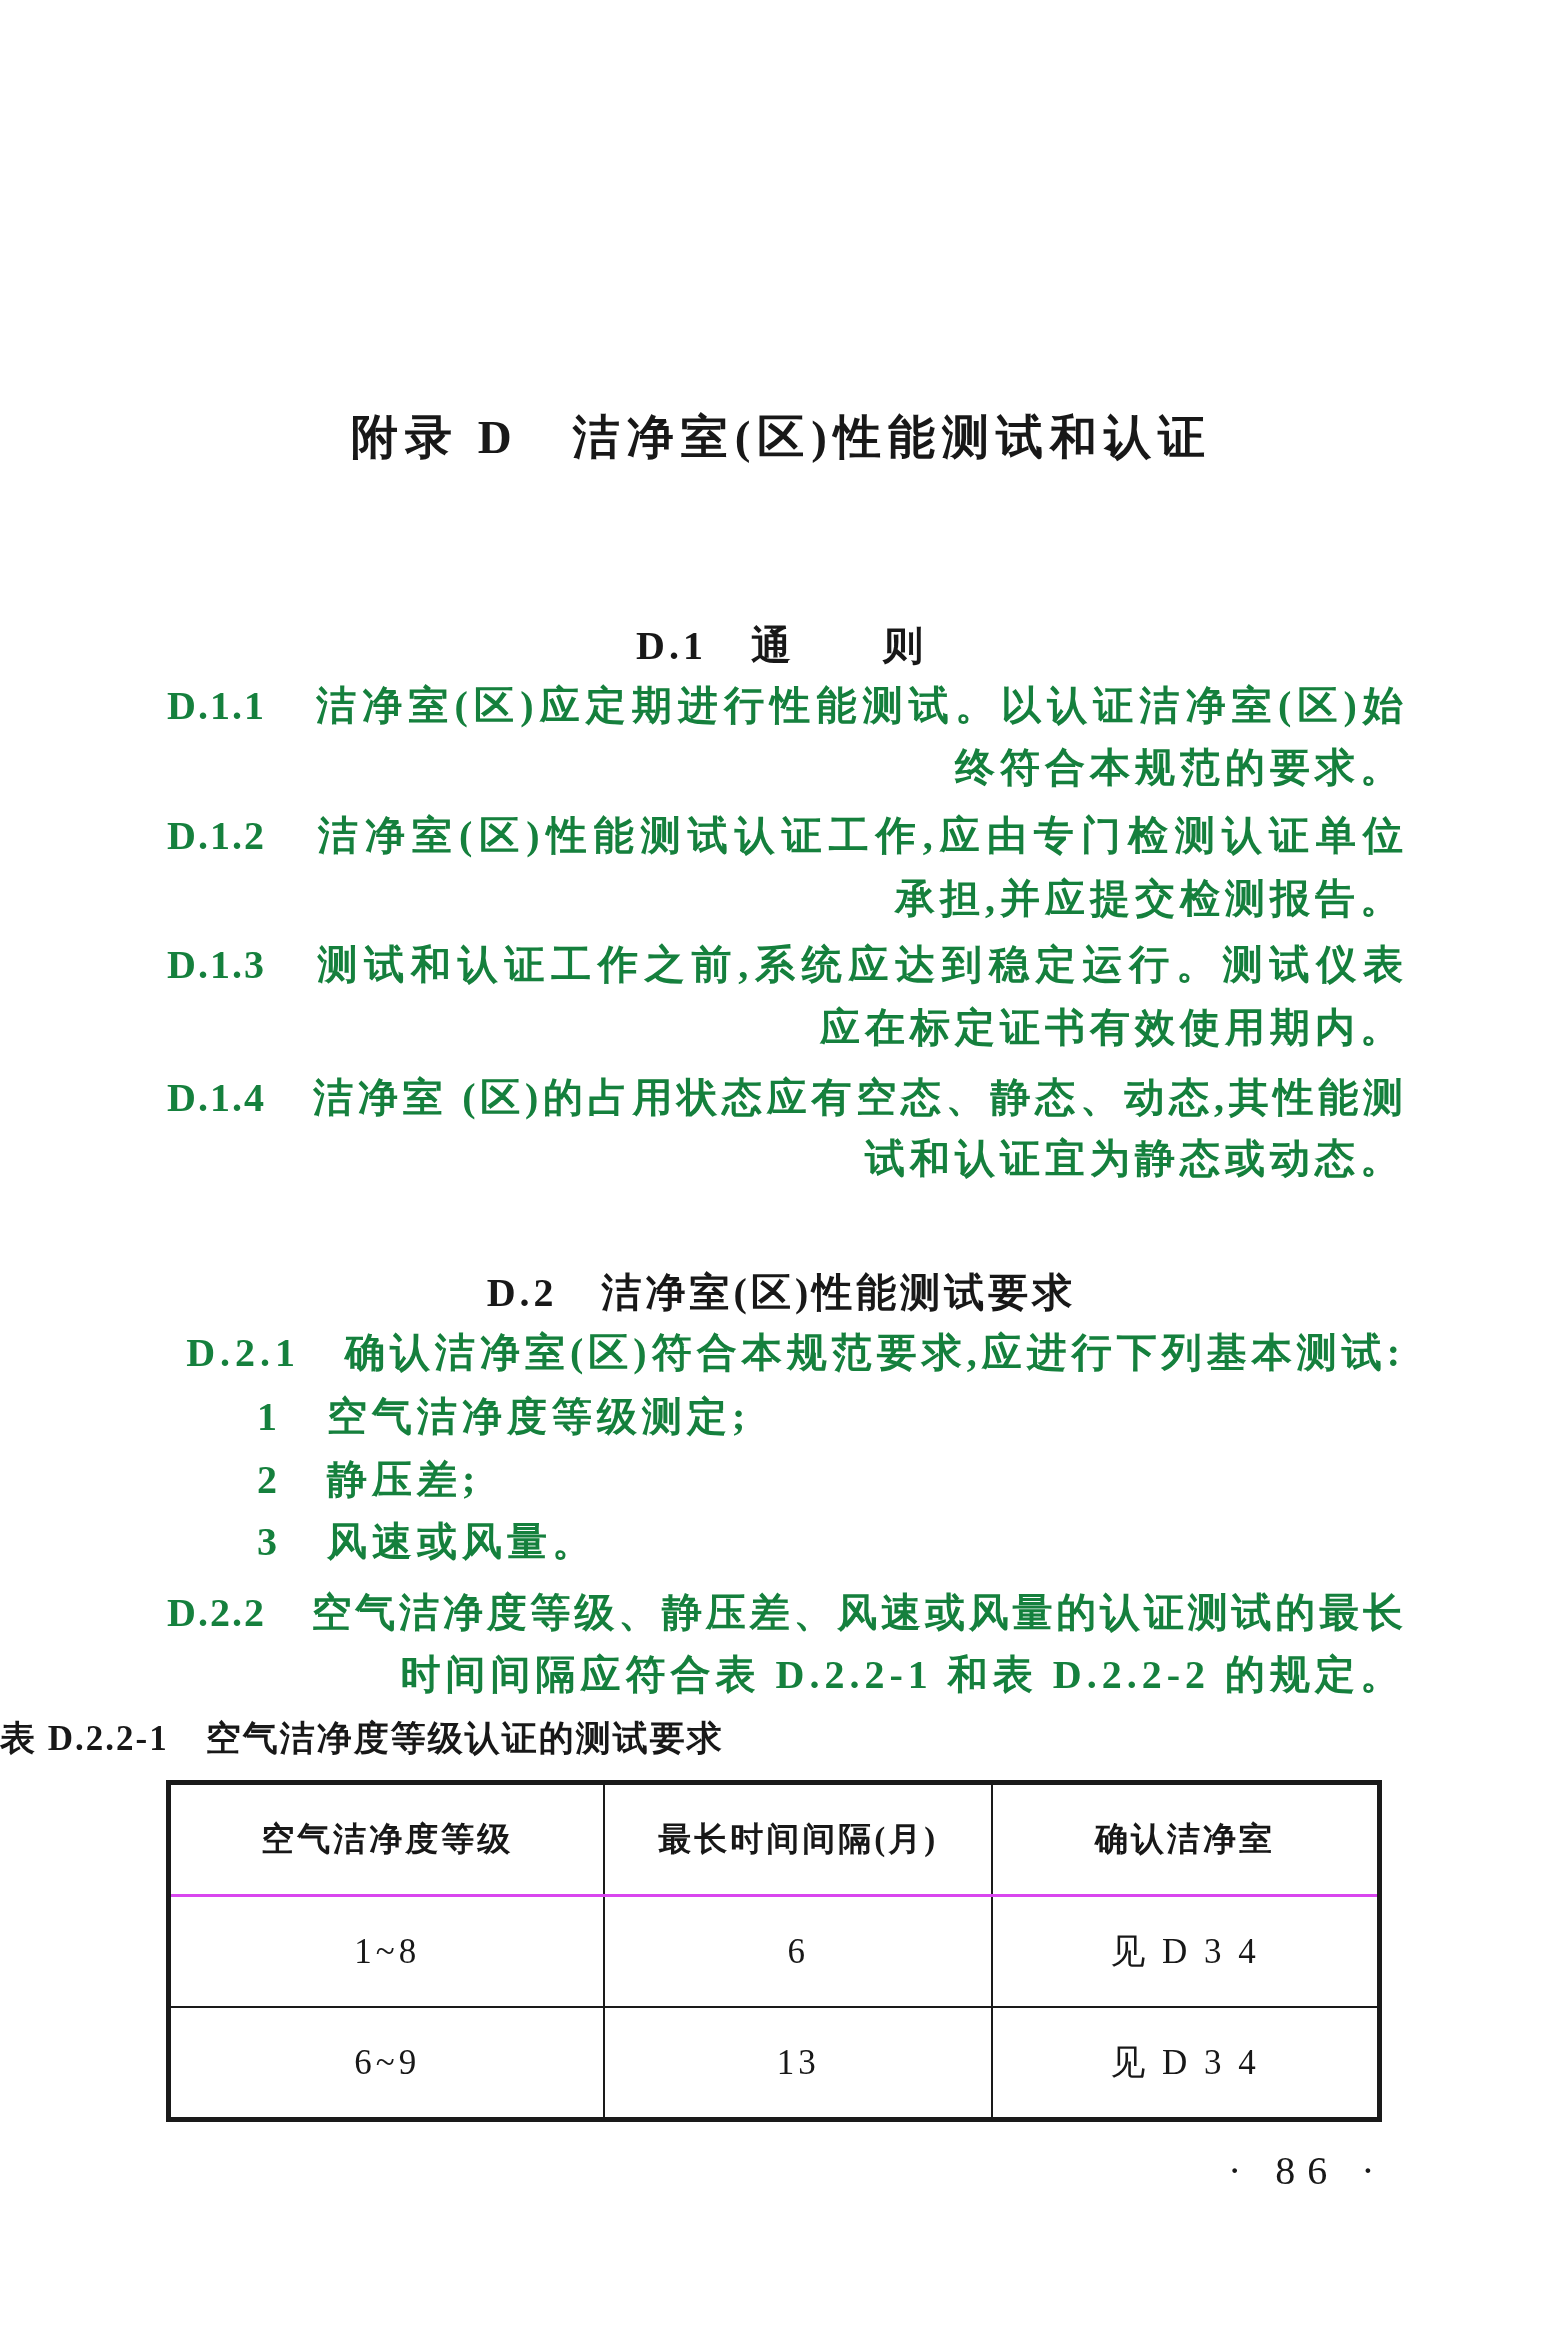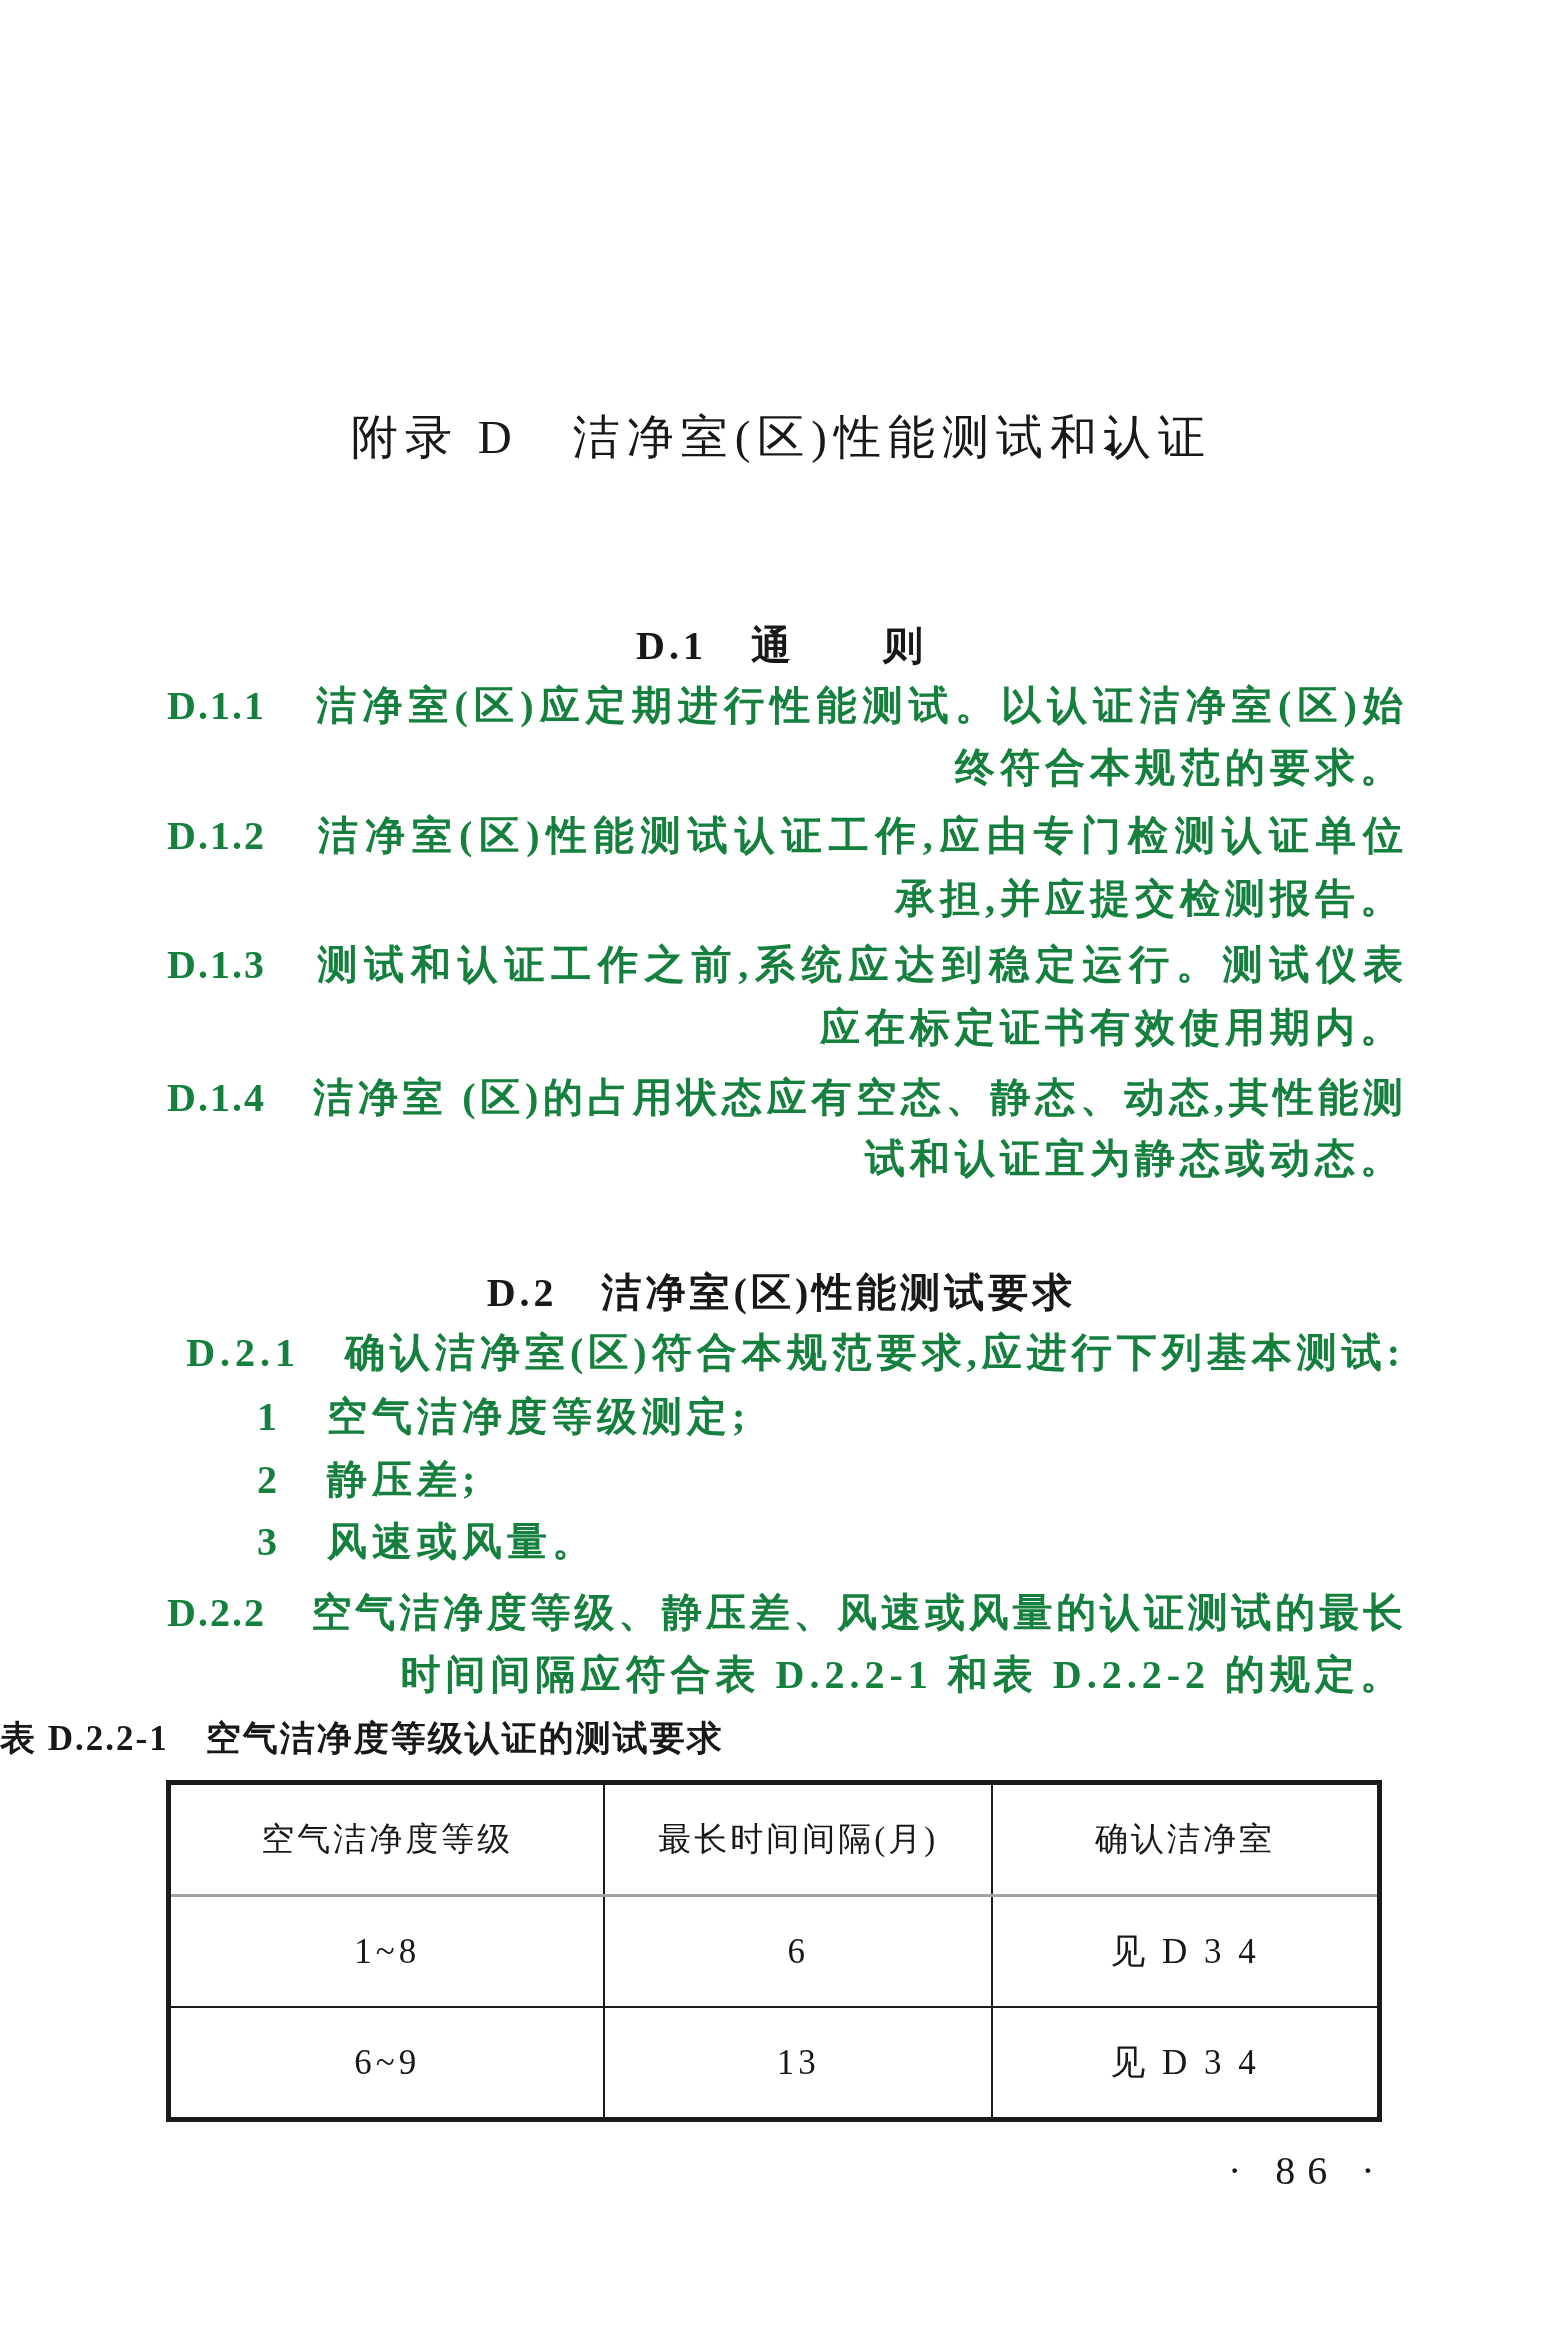--- a/index.html
+++ b/index.html
@@ -21,21 +21,21 @@
     background: #ffffff;
   }
   
   .doc-title {
     position: absolute;
     top: 375px;
     left: 0;
     width: 1563px;
     text-align: center;
     font-size: 47px;
-    font-weight: 400;
+    font-weight: 700;
     letter-spacing: 7px;
     white-space: nowrap;
   }
   
   .speck {
     position: absolute;
     top: 444px;
     left: 1106px;
     width: 0;
     height: 0;
@@ -107,23 +107,23 @@
   table.cert col.c2 { width: 32%; }
   table.cert col.c3 { width: 32%; }
   table.cert th, table.cert td {
     border: 2px solid #1a1a1a;
     text-align: center;
     vertical-align: middle;
   }
   table.cert th {
     height: 107px;
     font-size: 33px;
-    font-weight: 400;
+    font-weight: 700;
     letter-spacing: 3px;
-    border-bottom: 3px solid #a3a3a3;
+    border-bottom: 3px solid #d946ef;
   }
   table.cert td {
     height: 107px;
     font-size: 35px;
     font-weight: 400;
     letter-spacing: 4px;
   }
   
   .pagenum {
     position: absolute;

